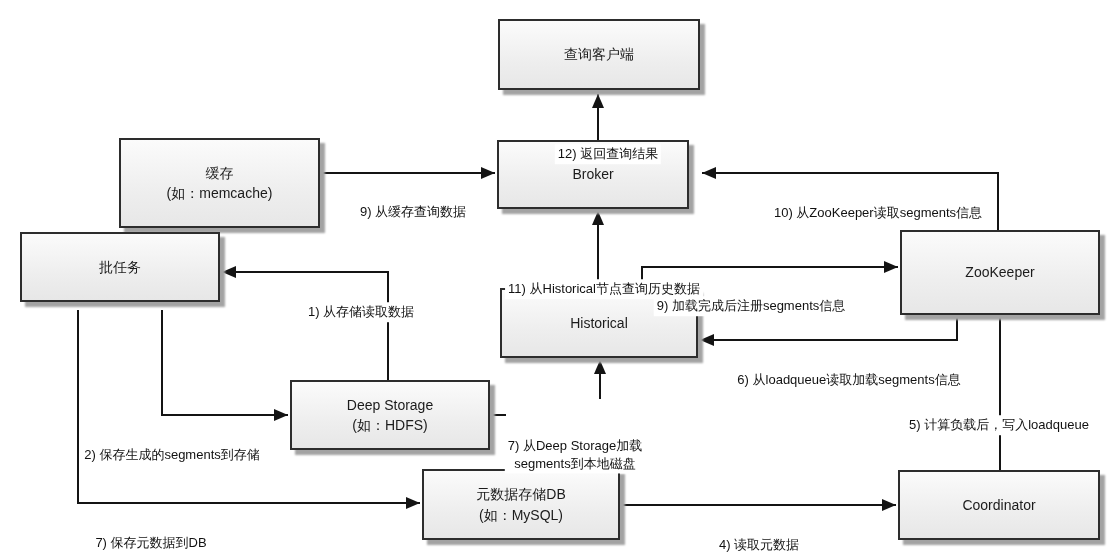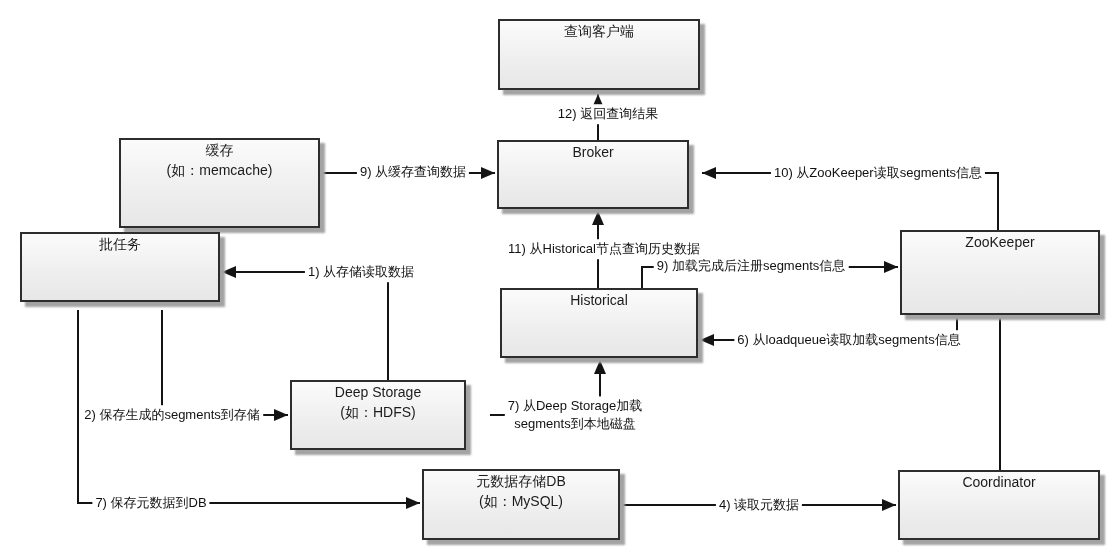--- a/index.html
+++ b/index.html
@@ -18,36 +18,37 @@
   }
   .node {
     position: absolute;
     box-sizing: border-box;
     background: linear-gradient(180deg, #fbfbfb 0%, #eeeeee 60%, #e7e7e7 100%);
     border: 2px solid #2d2d2d;
     box-shadow: 5px 5px 2px #a3a3a3;
     display: flex;
     flex-direction: column;
     align-items: center;
-    justify-content: flex-start;
+    justify-content: center;
     text-align: center;
     color: #1b1b1b;
     font-size: 14px;
     line-height: 1.45;
   }
   .edge-label {
     position: absolute;
     transform: translate(-50%, -50%);
     background: #ffffff;
     padding: 1px 3px;
     font-size: 13px;
     color: #111111;
     white-space: nowrap;
     text-align: center;
     line-height: 1.35;
+    margin-top: 40px;
   }
 </style>
 </head>
 <body>
 
 <div class="canvas">
 
   <svg class="connector-layer" width="1120" height="560" viewBox="0 0 1120 560" xmlns="http://www.w3.org/2000/svg">
     <defs>
       <marker id="arrowhead" markerUnits="userSpaceOnUse" markerWidth="14" markerHeight="12" viewBox="0 0 14 12" refX="14" refY="6" orient="auto">
@@ -89,38 +90,39 @@
   </div>
 
   <div class="node" style="left:900px; top:230px; width:200px; height:85px">
     <div>ZooKeeper</div>
   </div>
 
   <div class="node" style="left:500px; top:288px; width:198px; height:70px">
     <div>Historical</div>
   </div>
 
-  <div class="node" style="left:290px; top:380px; width:176px; height:70px">
+  <div class="node" style="left:290px; top:380px; width:200px; height:70px">
     <div>Deep Storage</div>
     <div>(如：HDFS)</div>
   </div>
 
   <div class="node" style="left:422px; top:469px; width:198px; height:71px">
     <div>元数据存储DB</div>
     <div>(如：MySQL)</div>
   </div>
 
   <div class="node" style="left:898px; top:470px; width:202px; height:70px">
     <div>Coordinator</div>
   </div>
 
   <div class="edge-label" style="left:361px; top:272px">1) 从存储读取数据</div>
   <div class="edge-label" style="left:172px; top:415px">2) 保存生成的segments到存储</div>
   <div class="edge-label" style="left:151px; top:503px">7) 保存元数据到DB</div>
   <div class="edge-label" style="left:759px; top:505px">4) 读取元数据</div>
+  <div class="edge-label" style="left:999px; top:385px">5) 计算负载后，写入loadqueue</div>
   <div class="edge-label" style="left:849px; top:340px">6) 从loadqueue读取加载segments信息</div>
   <div class="edge-label" style="left:575px; top:415px">
     <span>7) 从Deep Storage加载</span><br>
     <span>segments到本地磁盘</span>
   </div>
   <div class="edge-label" style="left:751px; top:266px">9) 加载完成后注册segments信息</div>
   <div class="edge-label" style="left:413px; top:172px">9) 从缓存查询数据</div>
   <div class="edge-label" style="left:878px; top:173px">10) 从ZooKeeper读取segments信息</div>
   <div class="edge-label" style="left:604px; top:249px">11) 从Historical节点查询历史数据</div>
   <div class="edge-label" style="left:608px; top:114px">12) 返回查询结果</div>

